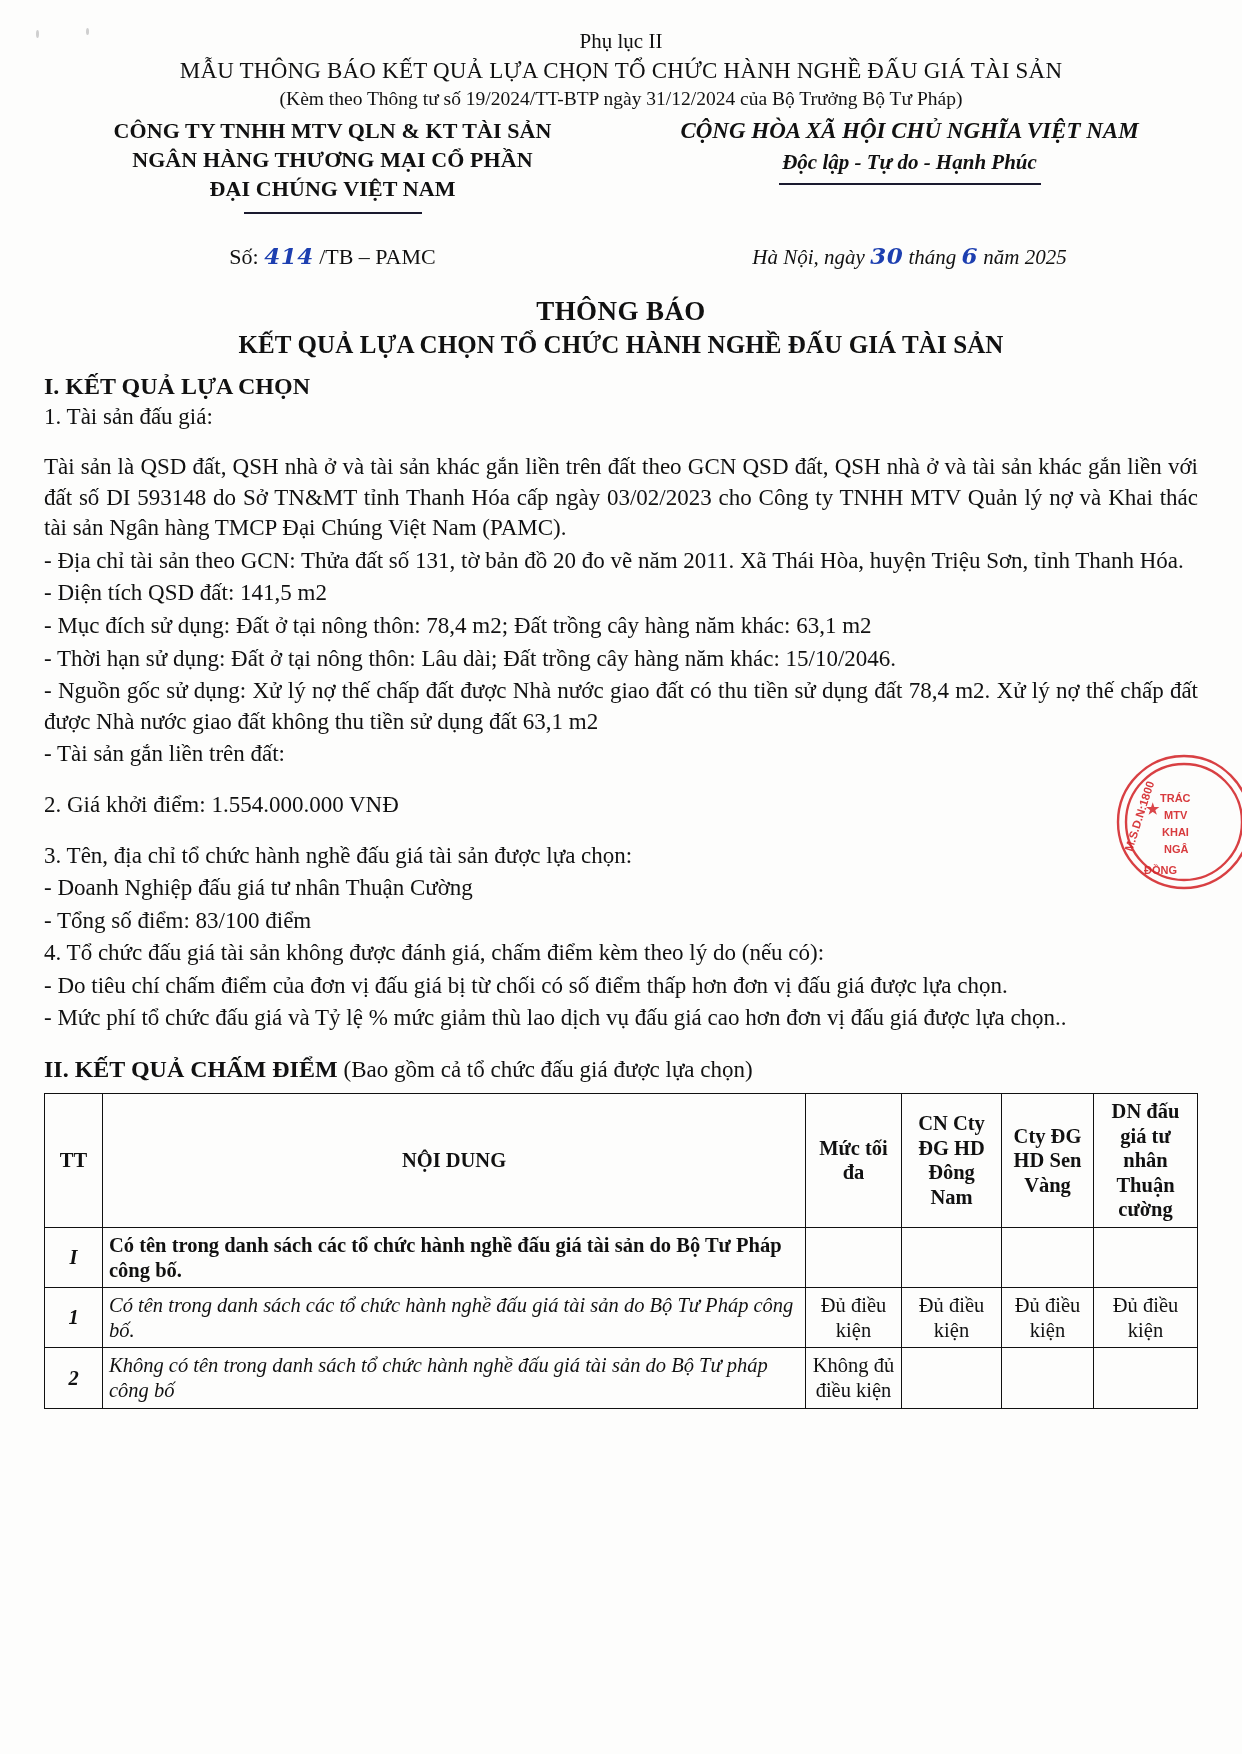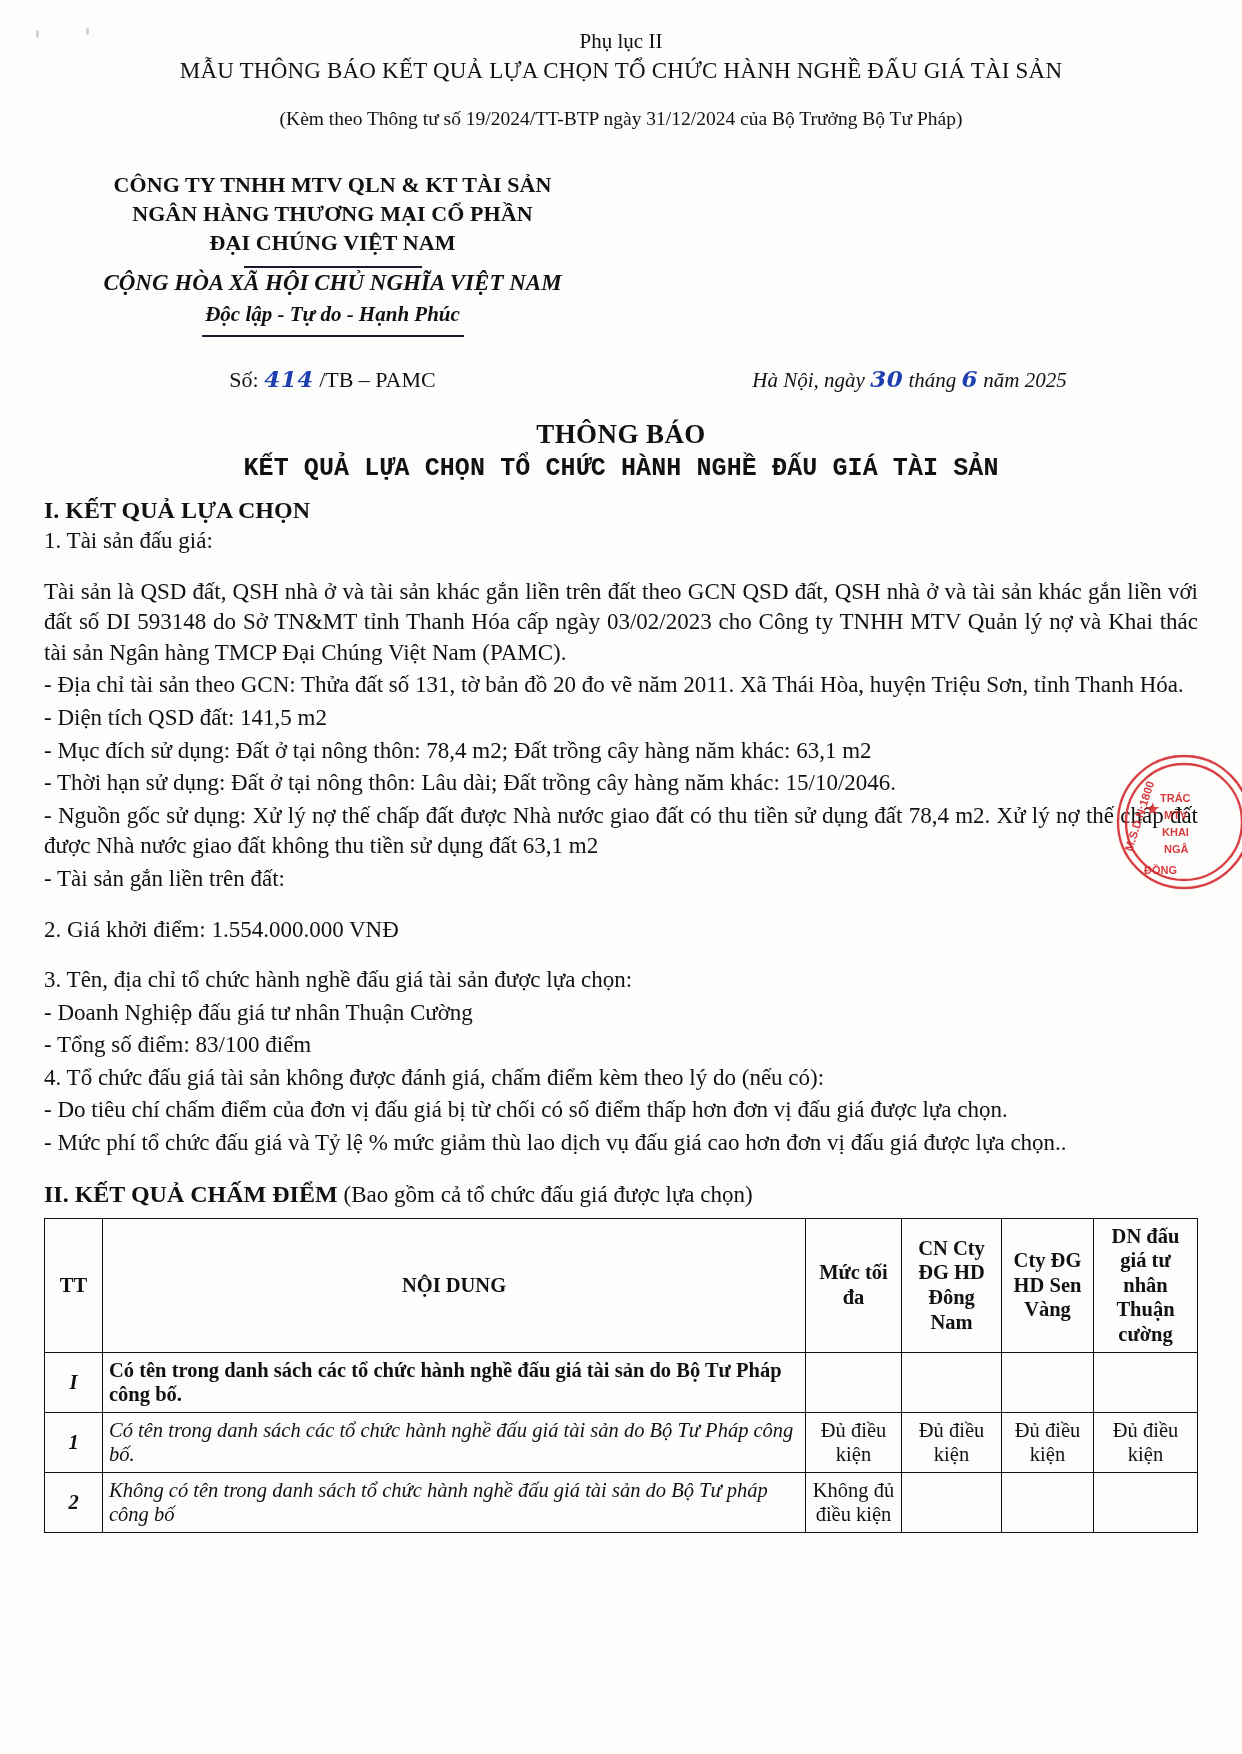--- a/index.html
+++ b/index.html
@@ -20,24 +20,24 @@
   }
   .inner{
     position:absolute;
     left:44px;right:44px;top:28px;
   }
 
   
   .appendix{text-align:center;line-height:1.32;}
   .appendix .l1{font-size:21px;}
   .appendix .l2{font-size:23px;letter-spacing:.2px;}
-  .appendix .l3{font-size:19.5px;margin-top:20px;}
-
-  
-  .hdr{display:flex;margin-top:38px;flex-direction:column;}
+  .appendix .l3{font-size:19.5px;}
+
+  
+  .hdr{display:flex;margin-top:4px;}
   .hdr-left{width:50%;text-align:center;}
   .hdr-right{width:50%;text-align:center;font-style:italic;}
   .org{
     font-weight:bold;font-size:22px;line-height:1.33;
     letter-spacing:.1px;
   }
   .nation{font-weight:bold;font-size:23px;line-height:1.33;}
   .motto{font-weight:bold;font-size:21px;margin-top:4px;}
   .rule{
     height:2px;background:#1a1a2e;margin:8px auto 0;
@@ -55,21 +55,21 @@
     font-size:23px;
     font-weight:600;
     letter-spacing:.5px;
   }
 
   
   .title{
     text-align:center;font-weight:bold;margin-top:26px;
   }
   .title .t1{font-size:27px;letter-spacing:.4px;}
-  .title .t2{font-size:25px;margin-top:4px;letter-spacing:.1px;font-family:Liberation Mono, monospace;}
+  .title .t2{font-size:25px;margin-top:4px;letter-spacing:.1px;}
 
   
   .sec-h{font-weight:bold;font-size:24px;margin-top:14px;}
   .p{font-size:23px;line-height:1.33;margin-top:2px;text-align:justify;}
   .p.gap{margin-top:20px;}
 
   .sec2{font-weight:bold;font-size:24px;margin-top:22px;}
   .sec2 .norm{font-weight:normal;font-size:23px;}
 
   

